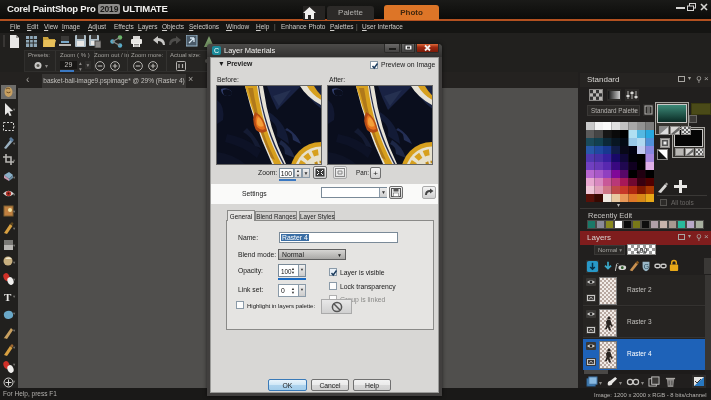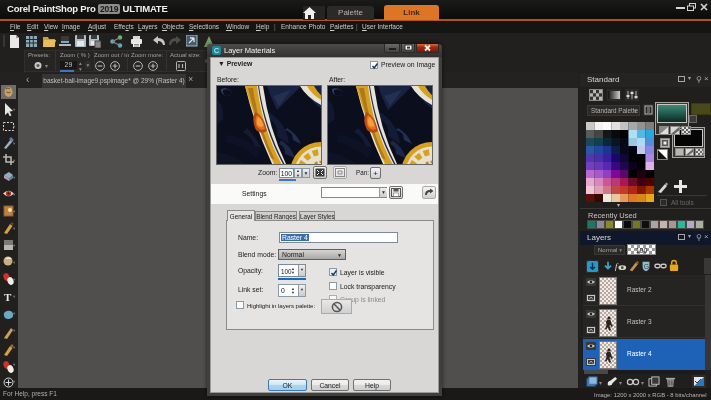--- a/index.html
+++ b/index.html
@@ -28,21 +28,21 @@
   <div class="abs" style="left:0;top:0;width:711px;height:20px;background:linear-gradient(#1a1a18,#0a0a08);"></div>
   <div class="abs" style="left:0;top:19px;width:711px;height:2px;background:#b35120;"></div>
   <div class="abs" style="left:7px;top:3px;color:#f2f1ef;font-size:9.5px;font-weight:bold;letter-spacing:-0.2px;white-space:nowrap;">Corel<span style="font-size:7px;vertical-align:top;">​</span> PaintShop<span style="font-size:7px;vertical-align:top;">​</span> Pro <span style="display:inline-block;background:#8e8d8b;color:#1a1a18;border-radius:2px;padding:0 2px;font-size:8.5px;">2019</span> ULTIMATE</div>
 
   <div class="abs" style="left:303px;top:6px;width:22px;height:14px;background:#262422;text-align:center;">
     <svg width="13" height="12" viewBox="0 0 13 12" style="margin-top:1px;">
         <path d="M6.5 0 L13 6 L11 6 L11 12 L8 12 L8 8 L5 8 L5 12 L2 12 L2 6 L0 6 Z" fill="#f0efed"></path>
       </svg>
   </div>
   <div class="abs" style="left:327px;top:6px;width:47px;height:14px;background:#2c2a28;border-radius:3px 3px 0 0;color:#b3b1ae;font-size:8px;text-align:center;line-height:14px;">Palette</div>
-  <div class="abs" style="left:384px;top:5px;width:55px;height:15px;background:#dd7527;border-radius:3px 3px 0 0;color:#42280e;font-size:8px;font-weight:bold;text-align:center;line-height:15px;">Link</div>
+  <div class="abs" style="left:384px;top:5px;width:55px;height:15px;background:#dd7527;border-radius:3px 3px 0 0;color:#42280e;font-size:8px;font-weight:bold;text-align:center;line-height:15px;">Photo</div>
 
   <div class="abs" style="left:676px;top:7px;width:9px;height:2px;background:#d5d4d2;"></div>
   <svg class="abs" style="left:687px;top:3px;" width="9" height="8" viewBox="0 0 9 8">
       <rect x="2.5" y="0.5" width="6" height="4.5" fill="none" stroke="#d5d4d2"></rect>
       <rect x="0.5" y="3" width="6" height="4.5" fill="#141414" stroke="#d5d4d2"></rect>
     </svg>
   <svg class="abs" style="left:700px;top:3px;" width="8" height="8" viewBox="0 0 8 8">
       <path d="M1 1 L7 7 M7 1 L1 7" stroke="#d5d4d2" stroke-width="1.6"></path>
     </svg>
 
@@ -433,38 +433,38 @@
       <path d="M1 11 L8 3 L10 5 L4 12 Z" fill="#d8d7d5"></path>
       <path d="M8 3 l1.5 -1.5 l1.5 1.5 l-1 1.5 z" fill="#a8a6a2"></path>
     </svg>
   <svg class="abs" style="left:674px;top:180px;" width="13" height="13" viewBox="0 0 13 13">
       <path d="M5 0 h3 v5 h5 v3 h-5 v5 h-3 v-5 h-5 v-3 h5 z" fill="#e8e7e5"></path>
     </svg>
   <div class="abs" style="left:657px;top:195px;width:50px;height:1px;background:#3a3836;"></div>
   <div class="abs" style="left:660px;top:199px;width:7px;height:7px;border:1px solid #555350;background:#2c2a28;"></div>
   <span class="abs" style="left:671px;top:199px;color:#6a6866;font-size:6.5px;">All tools</span>
   <div class="abs" style="left:580px;top:208px;width:131px;height:1px;background:#3a3836;"></div>
-  <span class="abs" style="left:588px;top:211px;color:#c5c3c0;font-size:7.5px;white-space:nowrap;">Recently Used</span>
+  <span class="abs" style="left:588px;top:211px;color:#c5c3c0;font-size:7.5px;white-space:nowrap;">Recently Edit</span>
   <div class="abs" id="recent" style="left:587px;top:220px;width:120px;height:9px;">
       <div class="abs" style="left:0px;top:0;width:9px;height:9px;background:#1a7868;border:1px solid #4a4846;"></div>
       <div class="abs" style="left:9px;top:0;width:9px;height:9px;background:#8a8a98;border:1px solid #4a4846;"></div>
       <div class="abs" style="left:18px;top:0;width:9px;height:9px;background:#8a8a20;border:1px solid #4a4846;"></div>
       <div class="abs" style="left:27px;top:0;width:9px;height:9px;background:#ffffff;border:1px solid #4a4846;"></div>
       <div class="abs" style="left:36px;top:0;width:9px;height:9px;background:#0a0a0a;border:1px solid #4a4846;"></div>
       <div class="abs" style="left:45px;top:0;width:9px;height:9px;background:#787818;border:1px solid #4a4846;"></div>
       <div class="abs" style="left:54px;top:0;width:9px;height:9px;background:#0e0e0e;border:1px solid #4a4846;"></div>
       <div class="abs" style="left:63px;top:0;width:9px;height:9px;background:#b0a0a8;border:1px solid #4a4846;"></div>
       <div class="abs" style="left:72px;top:0;width:9px;height:9px;background:#c8b4ac;border:1px solid #4a4846;"></div>
       <div class="abs" style="left:81px;top:0;width:9px;height:9px;background:#a89890;border:1px solid #4a4846;"></div>
       <div class="abs" style="left:90px;top:0;width:9px;height:9px;background:#28b89c;border:1px solid #4a4846;"></div>
       <div class="abs" style="left:99px;top:0;width:9px;height:9px;background:#b8a8c8;border:1px solid #4a4846;"></div>
       <div class="abs" style="left:108px;top:0;width:9px;height:9px;background:#a8b0a0;border:1px solid #4a4846;"></div>
     </div>
 
-  <div class="abs" style="left:580px;top:231px;width:131px;height:14px;background:#0f172a;color:#d8d6d3;font-size:8px;">
+  <div class="abs" style="left:580px;top:231px;width:131px;height:14px;background:#7f1d1d;color:#d8d6d3;font-size:8px;">
     <span class="abs" style="left:7px;top:2px;">Layers</span>
     <span class="abs" style="left:98px;top:3px;width:7px;height:6px;border:1px solid #a8a6a2;"></span>
     <span class="abs" style="left:108px;top:1px;color:#a8a6a2;font-size:6px;">▾</span>
     <span class="abs" style="left:116px;top:2px;color:#a8a6a2;font-size:8px;">⚲</span>
     <span class="abs" style="left:124px;top:1px;color:#a8a6a2;font-size:8px;">×</span>
   </div>
   <div class="abs" style="left:594px;top:245px;width:31px;height:10px;background:#2c2a28;border:1px solid #3a3836;color:#a8a6a2;font-size:6px;line-height:9px;white-space:nowrap;"><span style="margin-left:3px;">Normal</span><span style="position:absolute;right:2px;top:0;font-size:5.5px;color:#8a8886;">▾</span></div>
   <div class="abs" style="left:627px;top:244px;width:29px;height:11px;border:1px solid #8a8886;background:repeating-conic-gradient(#999 0 25%,#fff 0 50%) 0 0/6px 6px;color:#222;font-size:7px;text-align:center;line-height:11px;">100</div>
 
   <div class="abs" style="left:586px;top:260px;width:13px;height:13px;background:#2e2c2a;">

